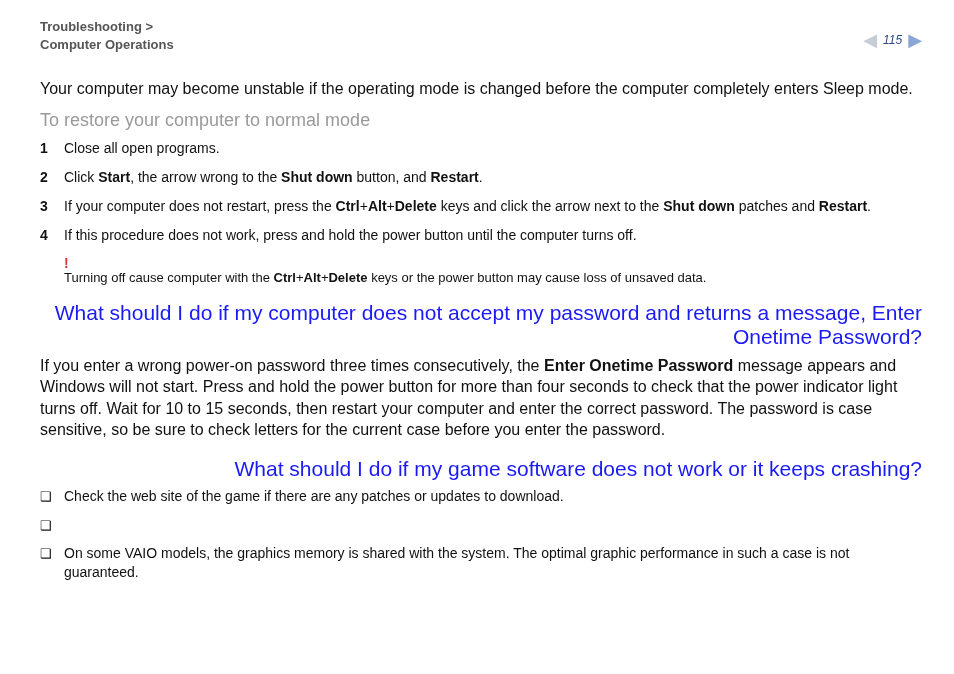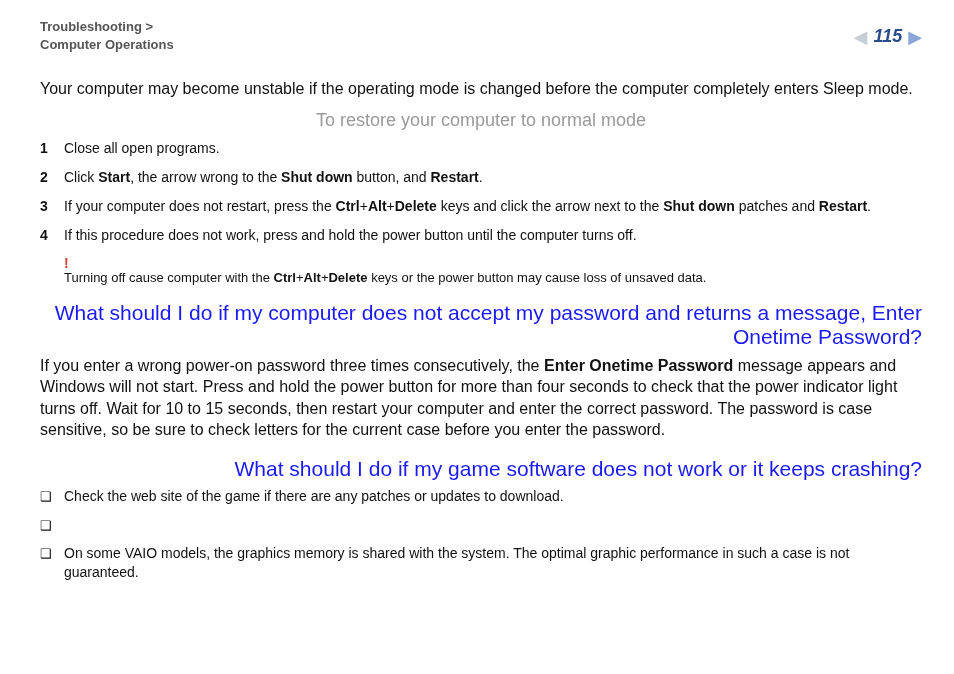--- a/index.html
+++ b/index.html
@@ -12,21 +12,21 @@
     width: 954px;
   }
   .page {
     box-sizing: border-box;
     width: 954px;
     height: 674px;
     padding: 18px 32px 20px 40px;
   }
   .topbar {
     display: flex;
-    align-items: flex-start;
+    align-items: center;
     justify-content: space-between;
     margin-bottom: 24px;
   }
   .breadcrumb {
     font-size: 13px;
     font-weight: bold;
     color: #555;
     line-height: 1.4;
   }
   .pager {
@@ -36,43 +36,42 @@
     margin-top: 8px;
   }
   .tri {
     font-size: 18px;
     line-height: 1;
     user-select: none;
   }
   .tri-left { color: #c6cdd4; margin-right: 6px; }
   .tri-right { color: #8aa6d6; margin-left: 6px; }
   .pagenum {
-    font-weight: bold;
+    font-weight: normal;
     font-style: italic;
     color: #2b4a8c;
-    font-size: 18px;
+    font-size: 12px;
   }
   h2.section-blue {
     color: #1a1af5;
     font-weight: normal;
     font-size: 21px;
     margin: 0 0 6px 0;
   }
   h2.section-blue.tight { margin-top: 16px; text-align: right; }
   p.body-text {
     margin: 0 0 10px 0;
     font-size: 16px;
     line-height: 1.35;
   }
   h3.sub-gray {
     color: #9a9a9a;
     font-weight: normal;
     font-size: 18px;
     margin: 8px 0 8px 0;
-    text-align: center;
   }
   ol.steps {
     list-style: none;
     padding: 0;
     margin: 0 0 8px 0;
   }
   ol.steps li {
     display: flex;
     align-items: flex-start;
     margin: 0 0 10px 0;

